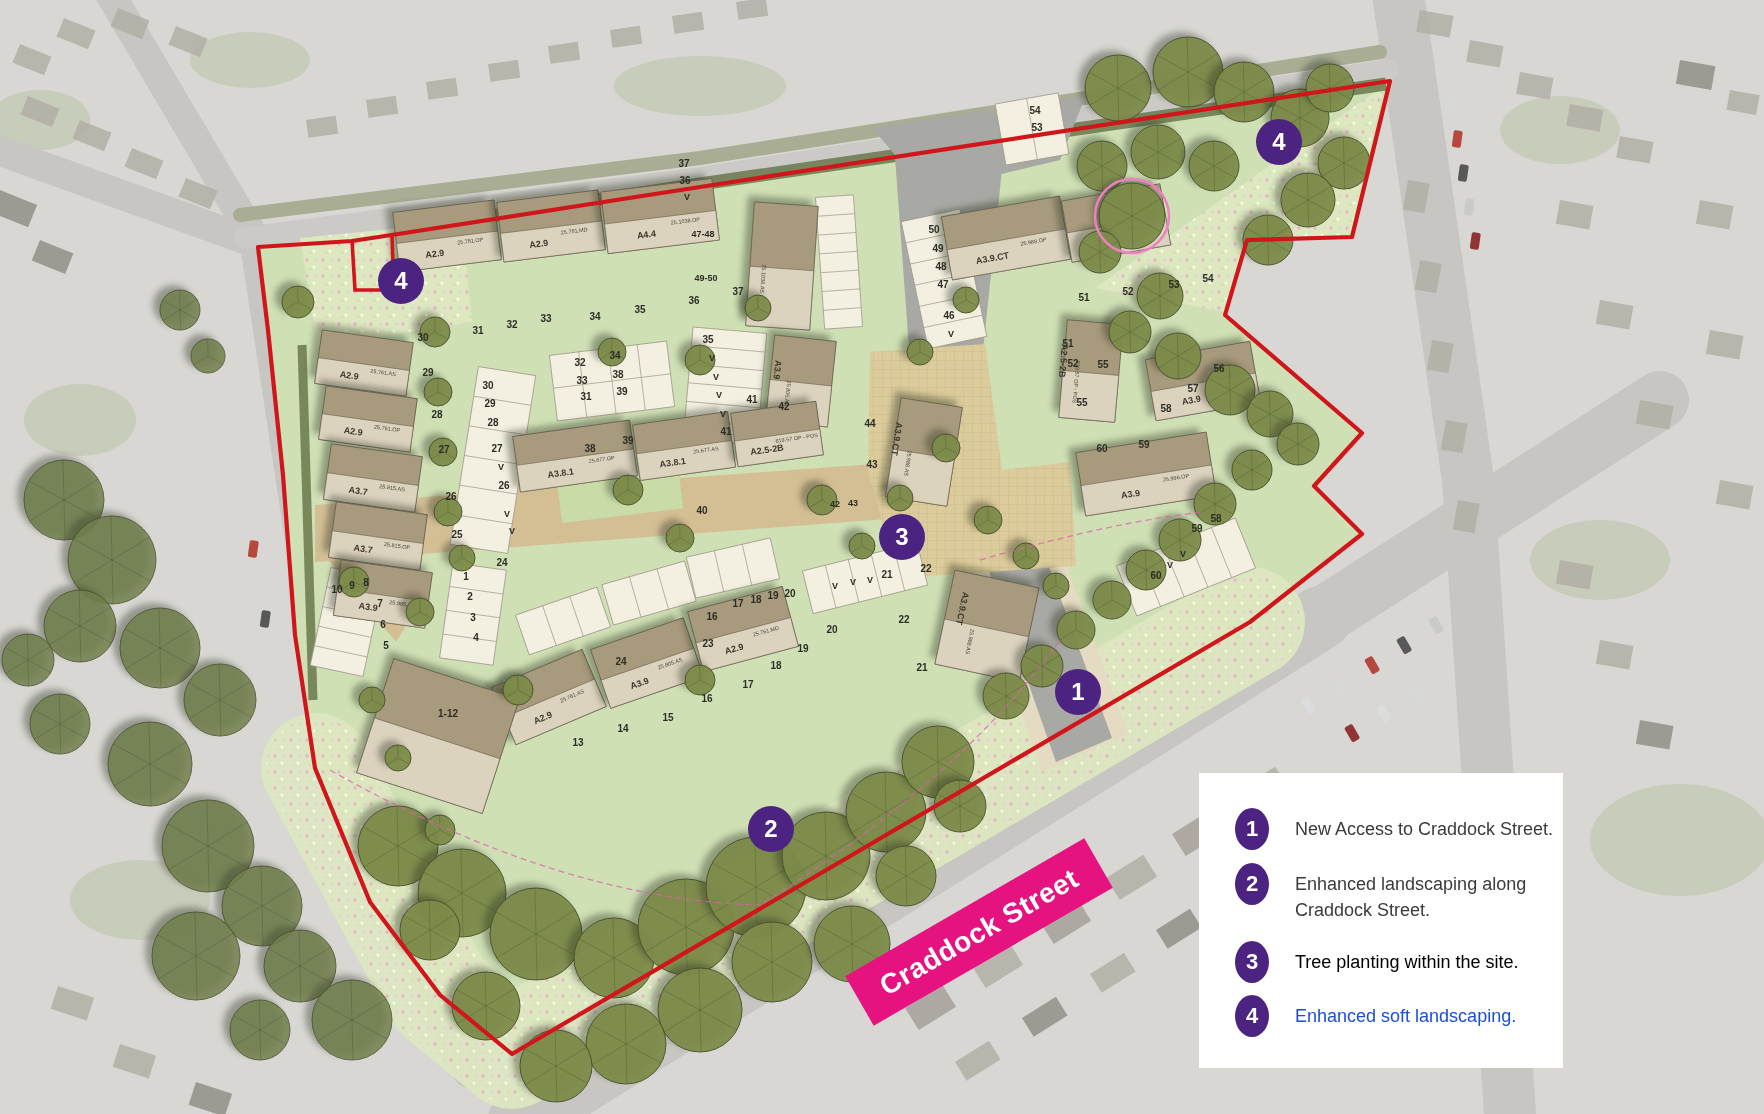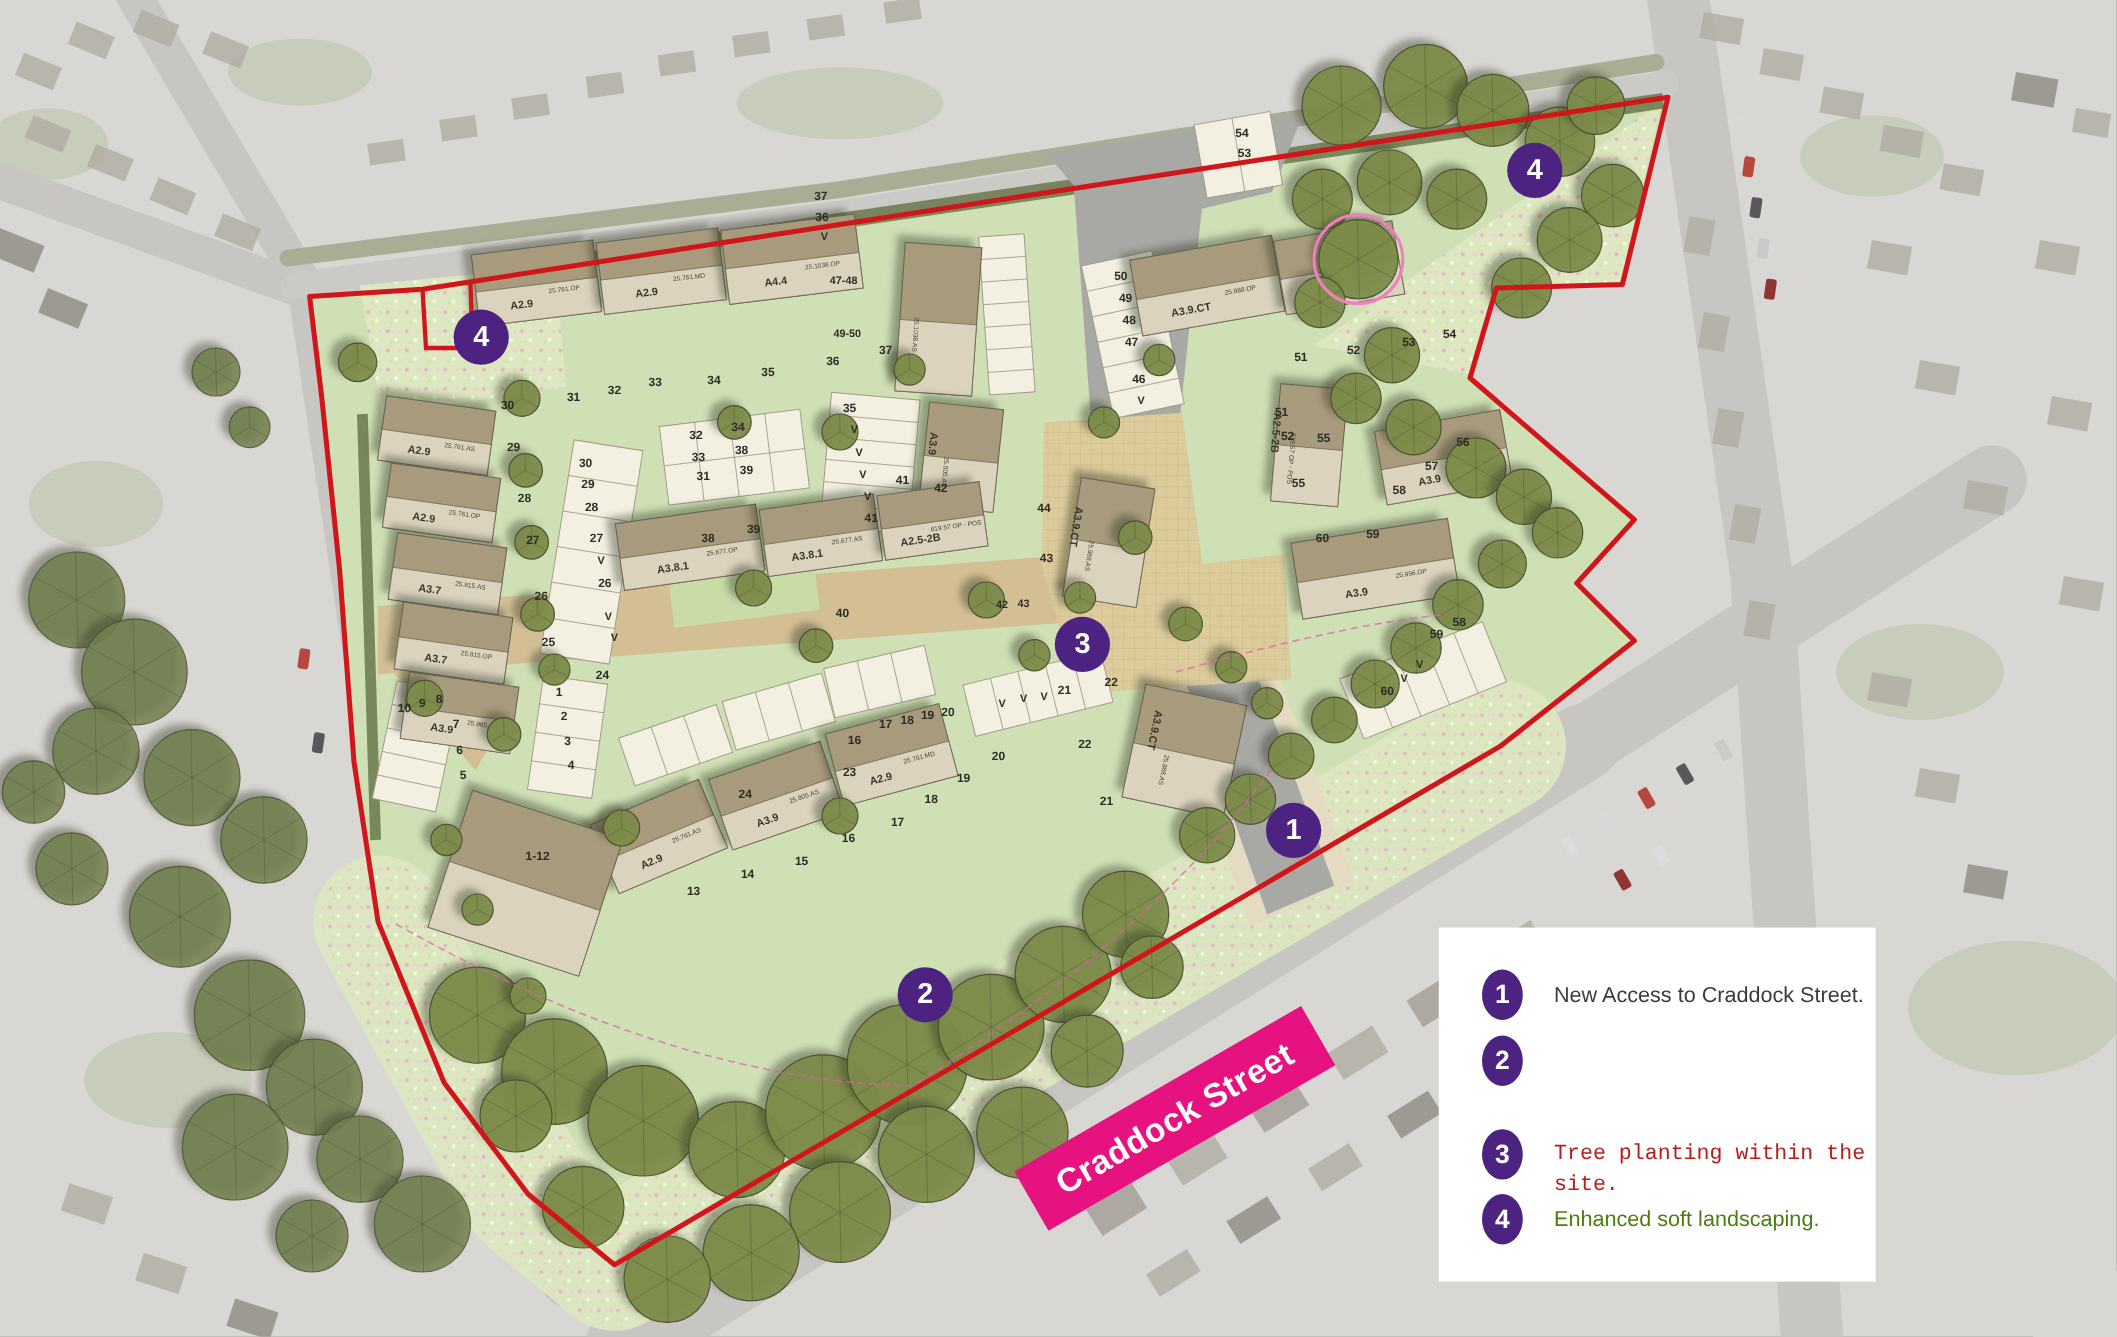--- a/index.html
+++ b/index.html
@@ -1134,24 +1134,25 @@
 
   <div class="banner" id="banner" style="left: 979px; top: 932px; background: rgb(229, 18, 127);">Craddock Street</div>
 
   <div class="legend" id="legend" style="left: 1199px; top: 773px; width: 364px; height: 295px;">
     <div class="litem" style="top:35px">
       <div class="lnum" style="background: rgb(76, 35, 128);">1</div>
       <div class="ltxt" style="color: rgb(59, 59, 59);">New Access to Craddock Street.</div>
     </div>
     <div class="litem" style="top:90px">
       <div class="lnum" style="background: rgb(76, 35, 128);">2</div>
+      <div class="ltxt" style="color: rgb(59, 59, 59);">Enhanced landscaping along Craddock Street.</div>
     </div>
     <div class="litem" style="top:168px">
       <div class="lnum" style="background: rgb(76, 35, 128);">3</div>
-      <div class="ltxt" style="color: #b91c1c; font-family: Liberation Mono, monospace;">Tree planting within the site.</div>
+      <div class="ltxt" style="color: #000000;">Tree planting within the site.</div>
     </div>
     <div class="litem" style="top:222px">
       <div class="lnum" style="background: rgb(76, 35, 128);">4</div>
-      <div class="ltxt" style="color: #4d7c0f;">Enhanced soft landscaping.</div>
+      <div class="ltxt" style="color: #1d4ed8;">Enhanced soft landscaping.</div>
     </div>
   </div>
 
 </div>
 
 </body></html>

